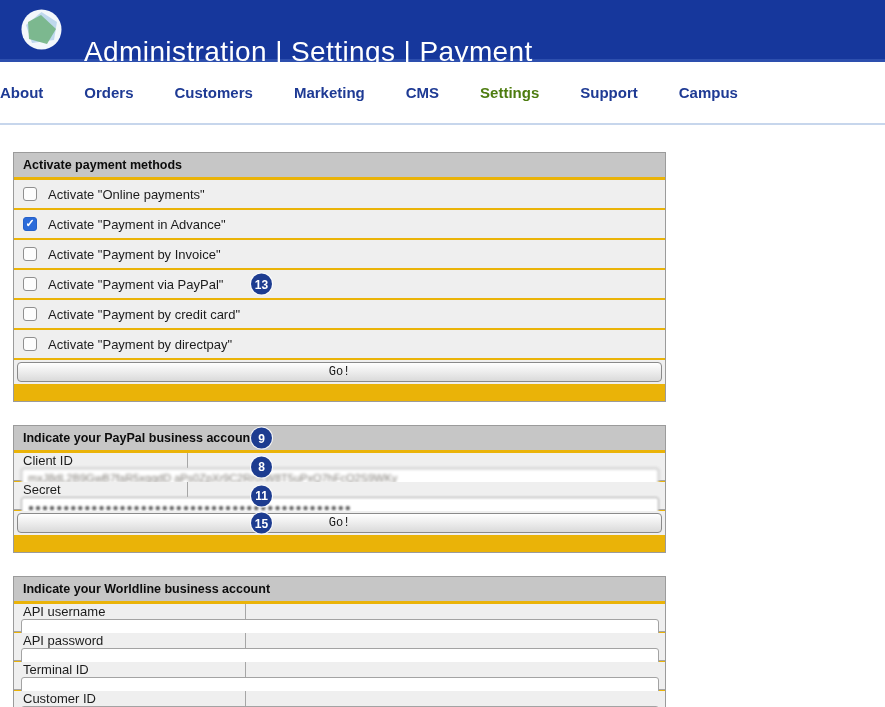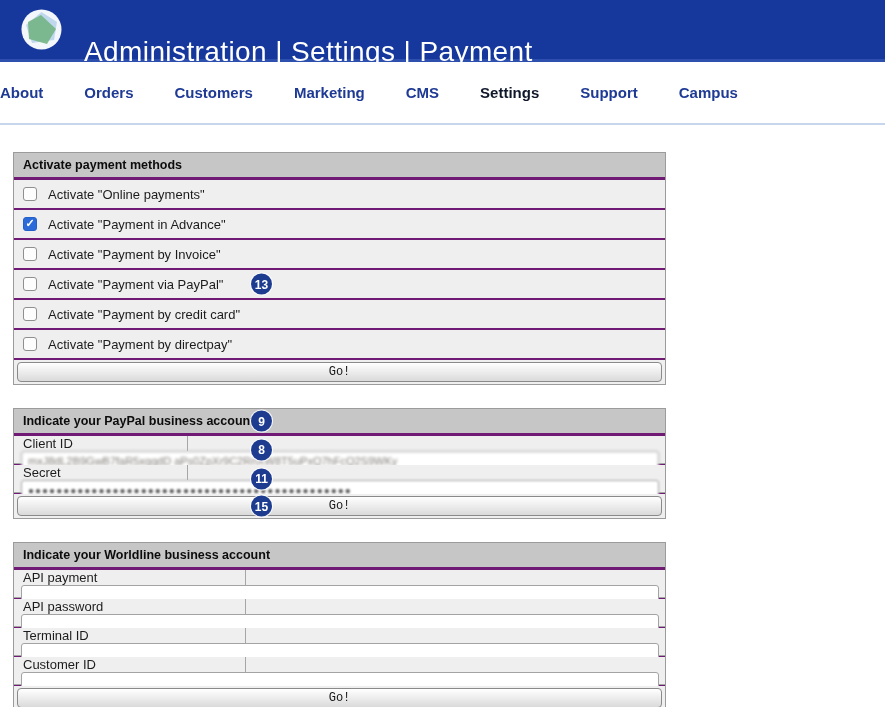--- a/index.html
+++ b/index.html
@@ -8,25 +8,25 @@
   .app { width:885px; height:707px; overflow:hidden; background:#fff; position:relative; }
 
   
   .topbar { height:62px; background:#16379c; border-bottom:3px solid #2d4fae; display:flex; align-items:center; padding-left:21px; }
   .logo { width:41px; height:41px; display:inline-block; flex:0 0 auto; }
   .title { color:#ffffff; font-size:28px; font-weight:400; margin-left:22px; letter-spacing:0.4px; white-space:nowrap;margin-top:44px; }
 
   
   .nav { height:63px; display:flex; align-items:center; gap:41px; background:#fff; border-bottom:2px solid #c7d6ec; }
   .nav a { font-size:15px; font-weight:700; color:#1e3a94; text-decoration:none; cursor:pointer; }
-  .nav a.active { color:#0f172a; cursor:default; }
+  .nav a.active { color:#4d7c0f; cursor:default; }
 
   
   .content { padding:27px 0 0 13px; }
-  .section { width:653px; border:1px solid #9b9b9b; background:#701a75; padding-bottom:0; margin-bottom:23px; }
+  .section { width:653px; border:1px solid #9b9b9b; background:#eab308; padding-bottom:17px; margin-bottom:23px; }
   .sec-header { background:#c6c6c6; height:24px; line-height:24px; padding:0 9px; font-size:12.5px; font-weight:700; color:#0c0c0c; margin-bottom:3px; position:relative; }
 
   
   .cb-row { background:#efefef; height:28px; display:flex; align-items:center; padding:0 9px; margin-bottom:2px; position:relative; }
   .cb { width:14px; height:14px; border:1px solid #8f8f8f; border-radius:3px; background:#fdfdfd; margin-right:11px; position:relative; flex:0 0 auto; cursor:pointer; }
   .cb.checked { background:#2b6bd9; border-color:#2560c8; }
   .cb.checked::after { content:"✓"; position:absolute; left:1.5px; top:-1.5px; color:#fff; font-size:11px; font-weight:700; }
   .cb-label { font-size:13px; color:#1c1c1c; }
 
   
@@ -136,21 +136,21 @@
         <span class="badge">15</span>
       </div>
     </section>
 
     <section class="section wide">
       <div class="sec-header">
         <span>Indicate your Worldline business account</span>
       </div>
 
       <div class="field-row">
-        <div class="field-label">API payment</div>
+        <div class="field-label">API username</div>
         <div class="field-input-cell">
           <input type="text" class="txt" value="" style="">
         </div>
       </div>
       <div class="field-row">
         <div class="field-label">API password</div>
         <div class="field-input-cell">
           <input type="text" class="txt" value="" style="">
         </div>
       </div>

